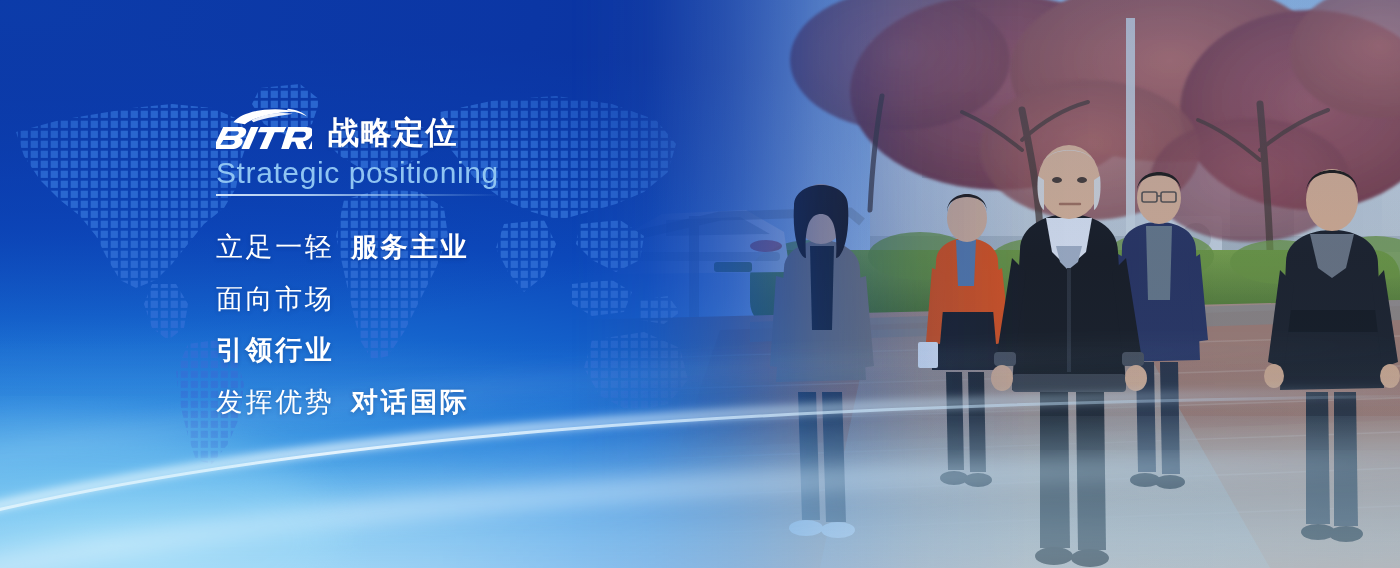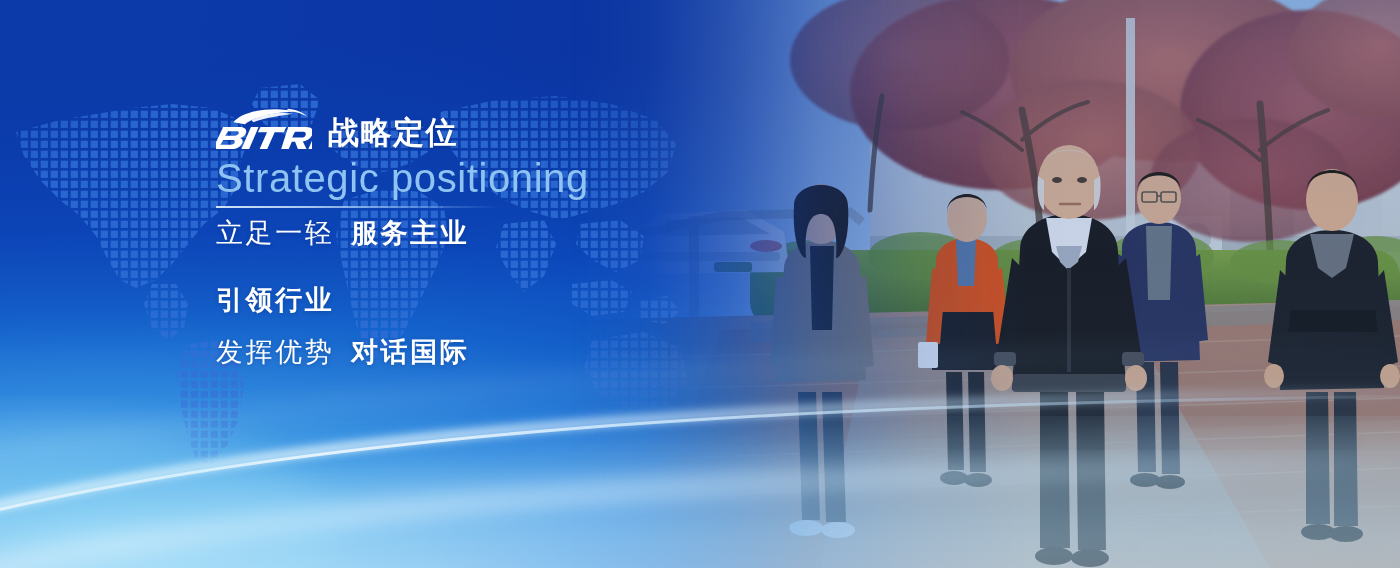--- a/index.html
+++ b/index.html
@@ -113,36 +113,36 @@
     letter-spacing: 1.5px;
     line-height: 1;
     padding-bottom: 2px;
     white-space: nowrap;
     text-shadow: 0 1px 3px rgba(3,28,90,0.35);
   }
 
   .subtitle {
     margin-top: 6px;
     color: #8fc4f2;
-    font-size: 40px;
+    font-size: 30px;
     font-weight: 400;
     letter-spacing: 0.6px;
     line-height: 1.14;
     white-space: nowrap;
   }
 
   .divider {
     margin-top: 4px;
     width: 285px;
     height: 2px;
     background: linear-gradient(to right, rgba(226,240,255,0.92) 0%, rgba(206,232,255,0.8) 32%, rgba(170,212,250,0.45) 66%, rgba(150,200,248,0.0) 100%);
   }
 
   .slogans {
-    margin-top: 8px;
+    margin-top: 34px;
     display: flex;
     flex-direction: column;
     gap: 16px;
   }
   .slogan-line {
     display: flex;
     color: #ffffff;
     font-size: 27px;
     font-weight: 400;
     line-height: 1.32;
@@ -505,20 +505,21 @@
     <div class="subtitle">Strategic positioning</div>
 
     <div class="divider"></div>
 
     <div class="slogans">
       <div class="slogan-line">
         <span class="slogan-left">立足一轻</span>
         <span class="slogan-right">服务主业</span>
       </div>
       <div class="slogan-line">
+        <span class="slogan-left">面向市场</span>
       </div>
       <div class="slogan-line">
         <span class="slogan-right">引领行业</span>
       </div>
       <div class="slogan-line">
         <span class="slogan-left">发挥优势</span>
         <span class="slogan-right">对话国际</span>
       </div>
     </div>
 

